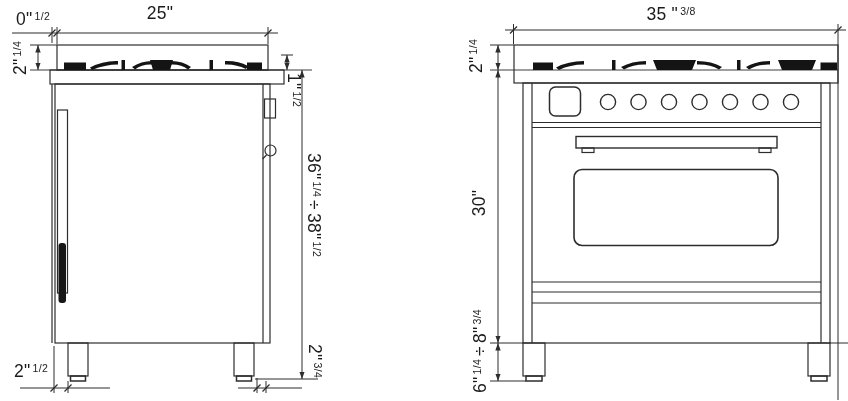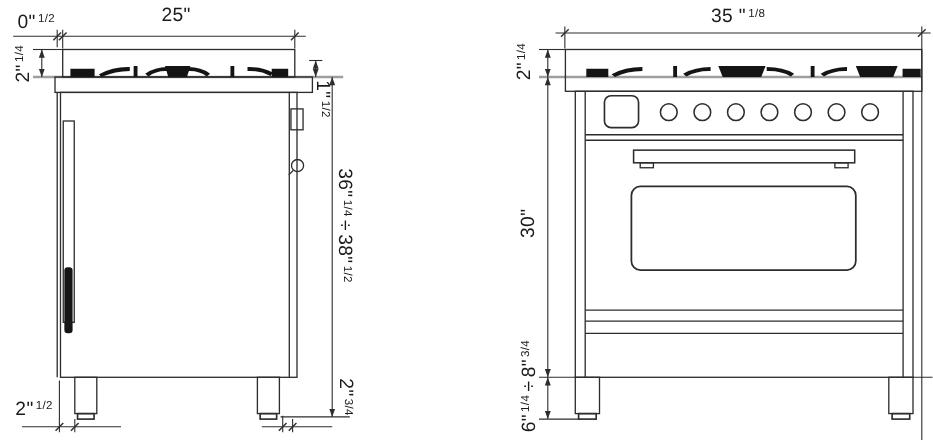--- a/index.html
+++ b/index.html
@@ -179,21 +179,21 @@
 
 <div class="dl horiz" style="left:31px;top:372px">
   <span class="v">2"</span><span class="f">1/2</span>
 </div>
 
 <div class="dl cw" style="left:314px;top:361px">
   <span class="v">2"</span><span class="f">3/4</span>
 </div>
 
 <div class="dl horiz" style="left:671px;top:15px">
-  <span class="v">35 "</span><span class="f">1/8</span>
+  <span class="v">35 "</span><span class="f">3/8</span>
 </div>
 
 <div class="dl ccw" style="left:477px;top:56px">
   <span class="v">2"</span><span class="f">1/4</span>
 </div>
 
 <div class="dl ccw" style="left:480px;top:202px">
   <span class="v">30"</span><span class="f"></span>
 </div>
 

